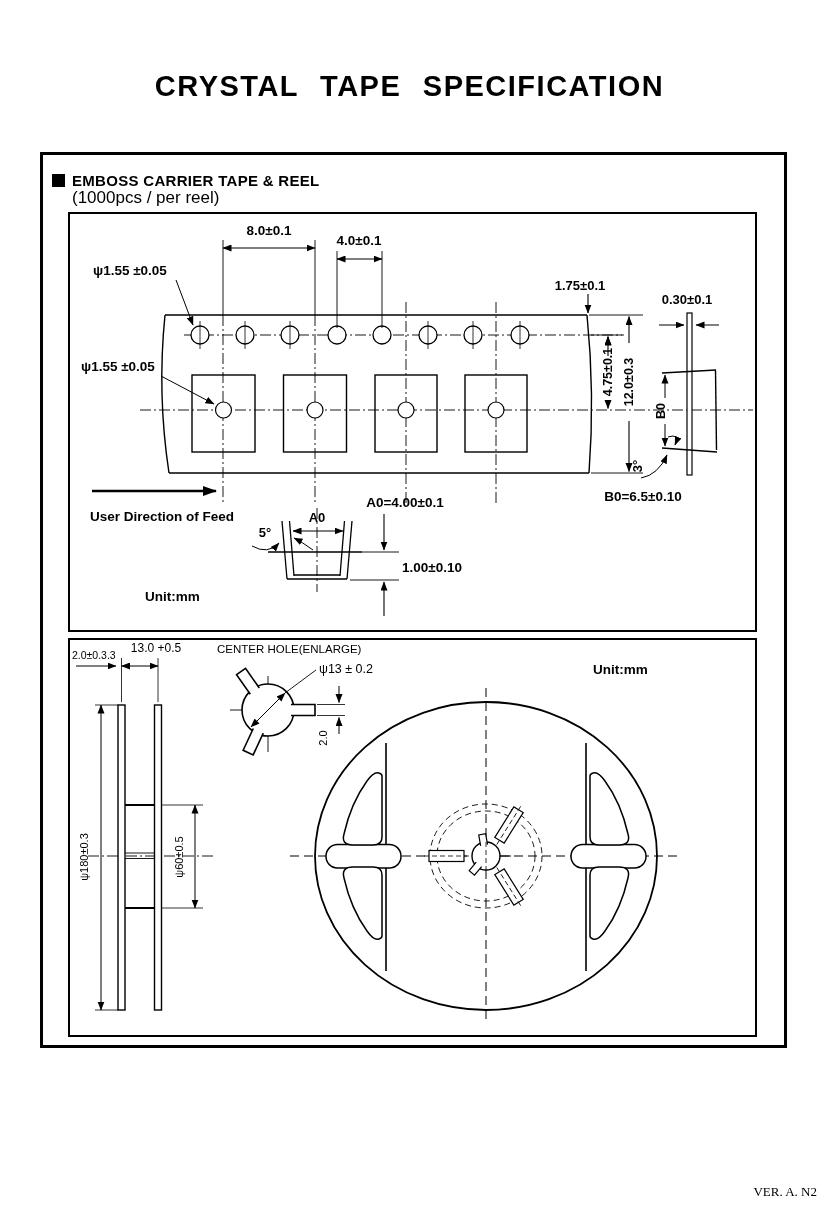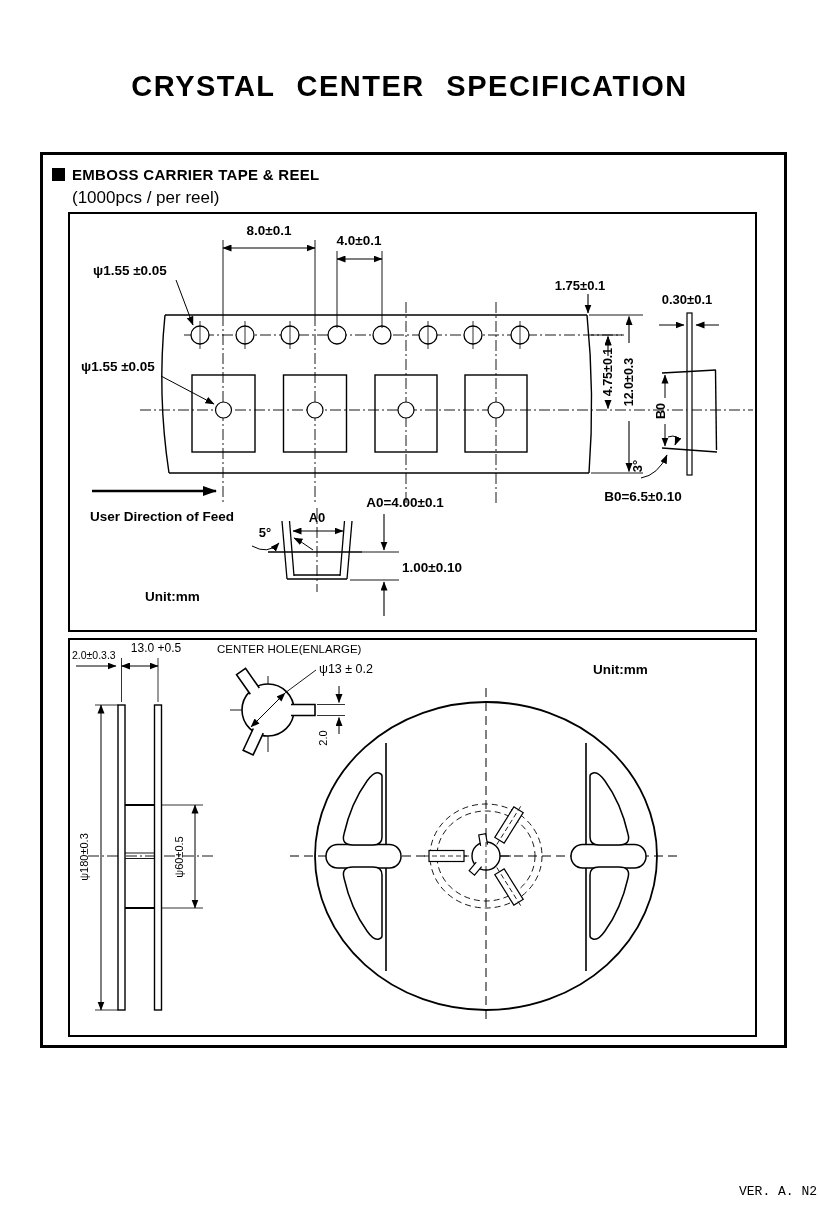--- a/index.html
+++ b/index.html
@@ -2,35 +2,35 @@
 <html><head>
 <meta charset="utf-8">
 <style>
   html,body{margin:0;padding:0;background:#fff;}
   #page{position:relative;width:819px;height:1217px;background:#fff;overflow:hidden;
         font-family:"Liberation Sans",sans-serif;color:#000;}
   #title{position:absolute;top:70px;left:0;width:100%;text-align:center;
          font-size:29px;font-weight:bold;letter-spacing:1.5px;word-spacing:12px;}
   #outer-box{position:absolute;left:40px;top:152px;width:747px;height:896px;
              border:3px solid #000;box-sizing:border-box;}
-  #sec-head{position:absolute;left:52px;top:166px;display:flex;align-items:center;gap:7px;}
+  #sec-head{position:absolute;left:52px;top:172px;display:flex;align-items:center;gap:7px;}
   #sec-head .sq{width:13px;height:13px;background:#000;}
   #sec-head .t{font-size:15px;font-weight:bold;letter-spacing:.3px;}
   #sec-sub{position:absolute;left:72px;top:188px;font-size:17px;}
   .panel{position:absolute;}
-  #version{position:absolute;right:2px;top:1184px;font-family:Liberation Mono, monospace;font-size:13px;}
+  #version{position:absolute;right:2px;top:1184px;font-family:Liberation Serif, serif;font-size:13px;}
   svg text{font-family:"Liberation Sans",sans-serif;fill:#000;stroke:none;}
   .b{font-weight:bold;}
 </style>
 </head>
 <body>
 
 <div id="page">
 
-  <div id="title">CRYSTAL CENTER SPECIFICATION</div>
+  <div id="title">CRYSTAL TAPE SPECIFICATION</div>
 
   <div id="outer-box"></div>
 
   <div id="sec-head">
     <span class="sq"></span>
     <span class="t">EMBOSS CARRIER TAPE &amp; REEL</span>
   </div>
   <div id="sec-sub">(1000pcs / per reel)</div>
 
   <svg class="panel" style="left:68px;top:212px;" width="689" height="420" viewBox="0 0 689 420">

